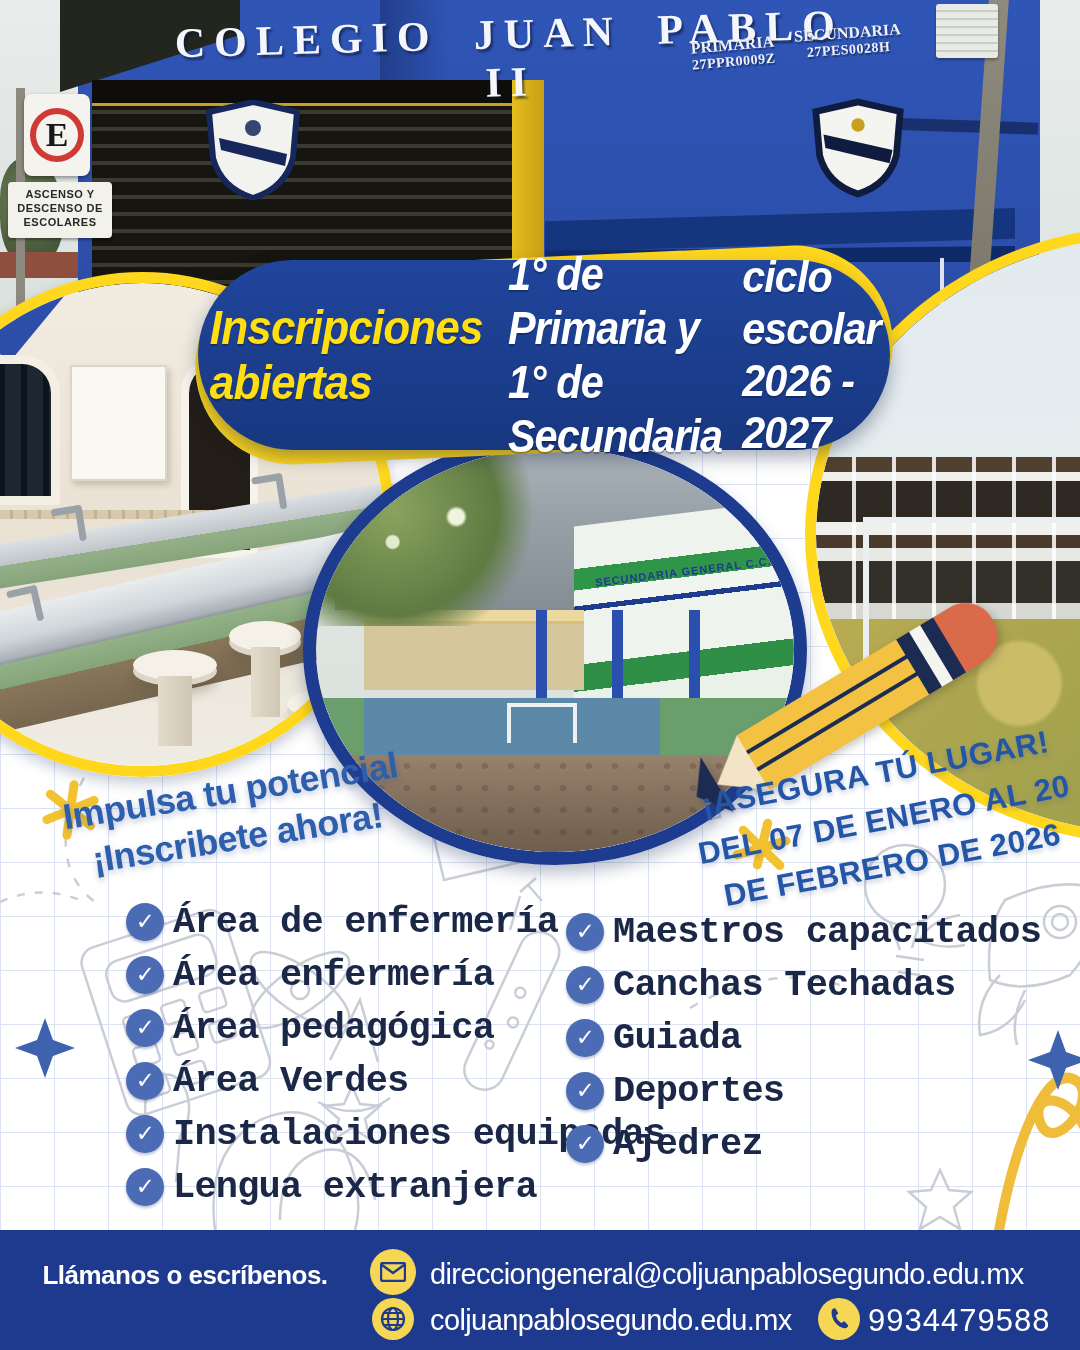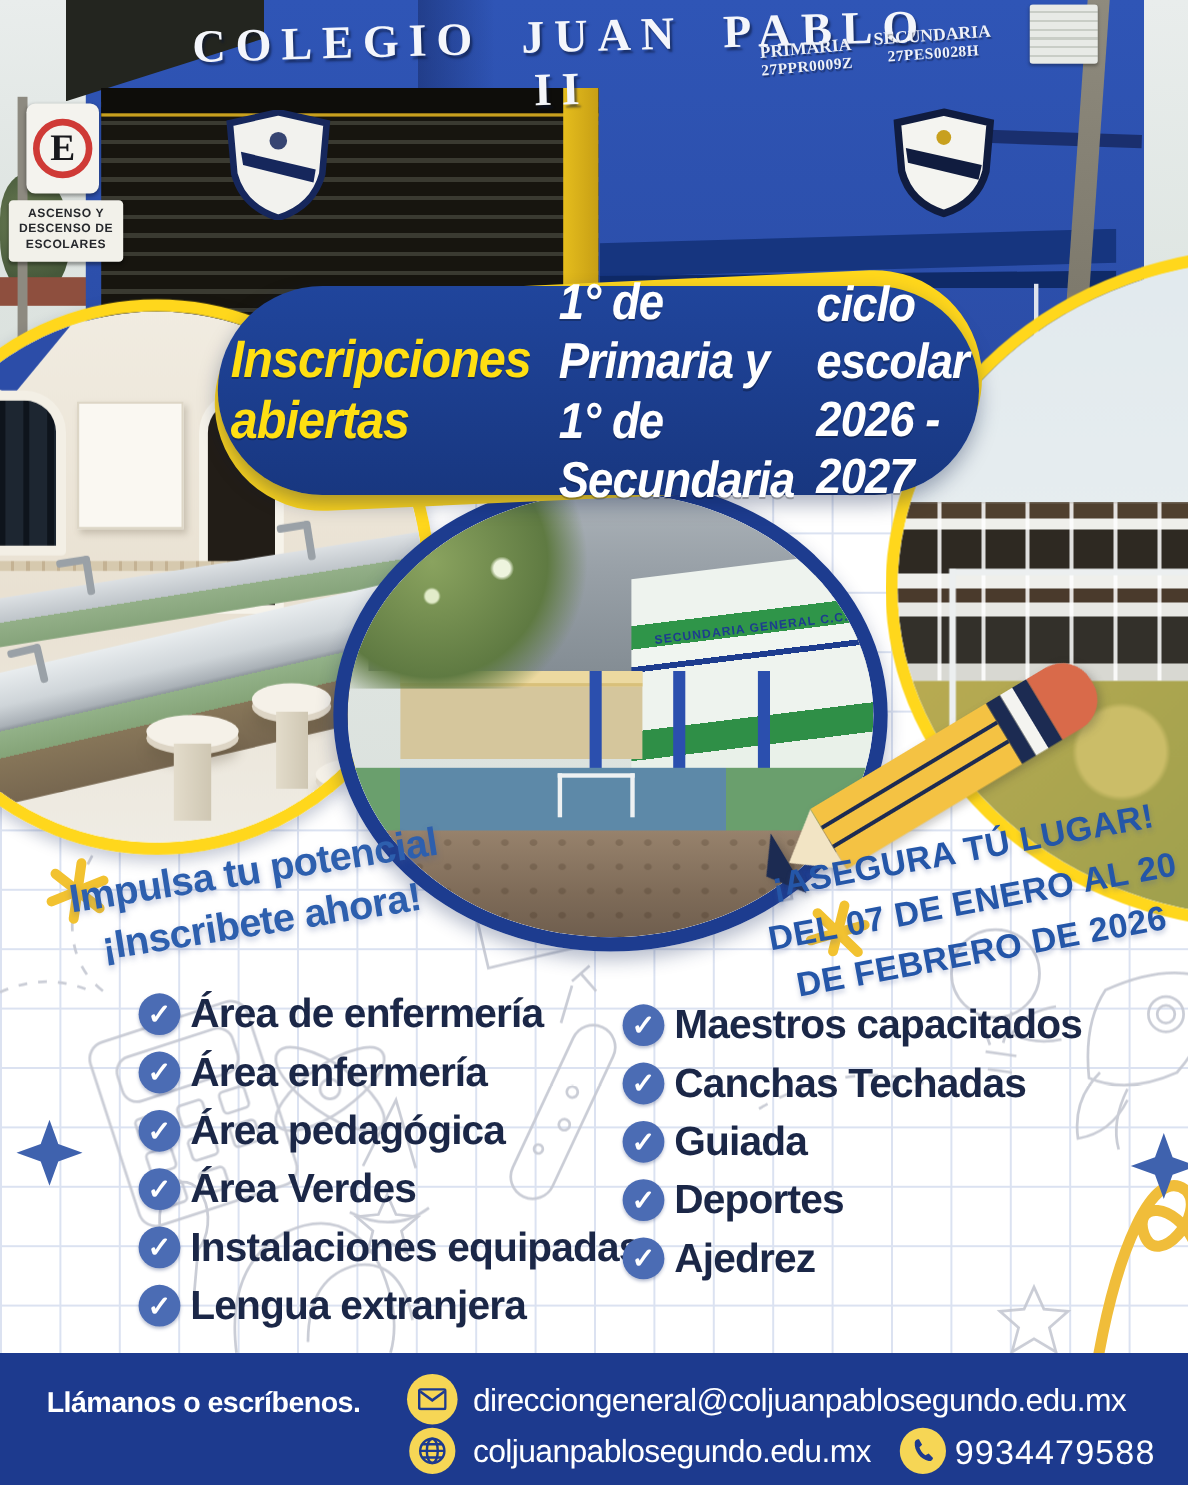--- a/index.html
+++ b/index.html
@@ -180,21 +180,21 @@
       text-align:center;color:#2456a8;font-weight:bold;font-size:31px;line-height:1.5;
       letter-spacing:.5px;text-shadow:0 3px 5px rgba(70,90,150,.3);}
   .aster{position:absolute;width:9px;height:60px;background:#f2c230;border-radius:5px;z-index:6;}
   .aster::before,.aster::after{content:"";position:absolute;left:0;top:0;width:9px;height:60px;
       background:#f2c230;border-radius:5px;}
   .aster::before{transform:rotate(60deg);} .aster::after{transform:rotate(-60deg);}
   .aster-left{left:66px;top:780px;transform:rotate(8deg);}
   .aster-right{left:758px;top:818px;transform:rotate(14deg);height:52px;}
 
   
-  .checklist{position:absolute;z-index:7;list-style:none;margin:0;padding:0;}
+  .checklist{position:absolute;z-index:7;list-style:none;margin:0;padding:0;font-family:Liberation Mono, monospace;}
   .cl-left{left:126px;top:903px;}
   .cl-right{left:566px;top:913px;}
   .checklist li{display:flex;align-items:center;height:38px;margin-bottom:15px;}
   .chk{width:38px;height:38px;border-radius:50%;background:#4b6cb4;flex:none;margin-right:9px;
        display:flex;align-items:center;justify-content:center;box-shadow:0 2px 3px rgba(30,50,110,.3);}
   .chk::after{content:"\2713";color:#fff;font-size:26px;font-weight:bold;line-height:1;}
   .lbl{font-size:37px;font-weight:bold;color:#1b2747;letter-spacing:-.8px;white-space:nowrap;}
 
   
   .footer{position:absolute;left:0;top:1230px;width:1080px;height:120px;background:#1d3a8e;z-index:8;}

